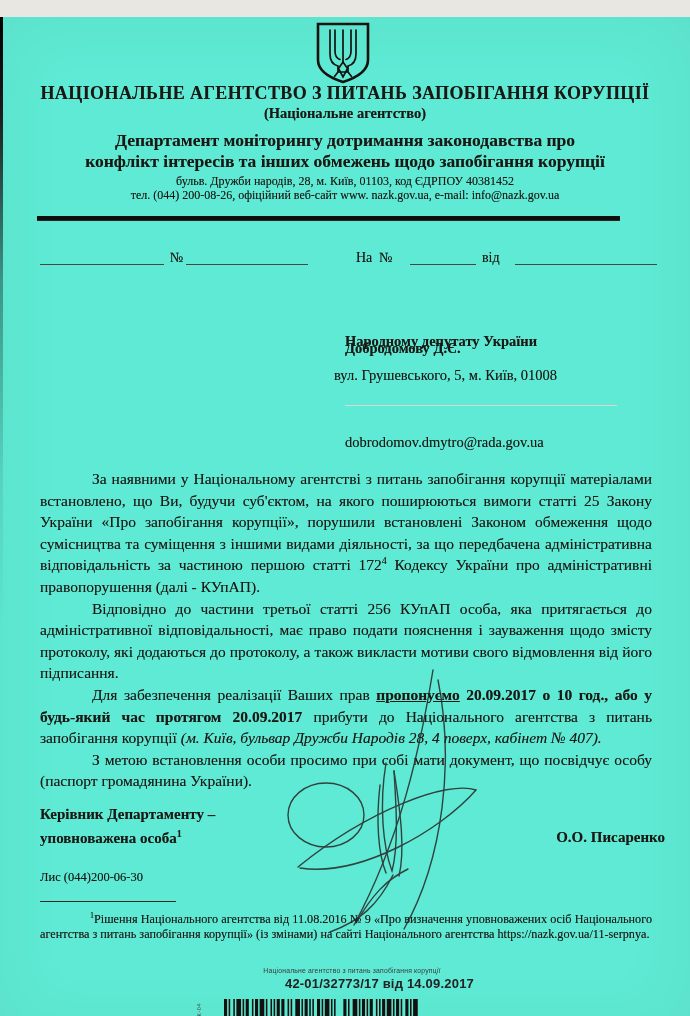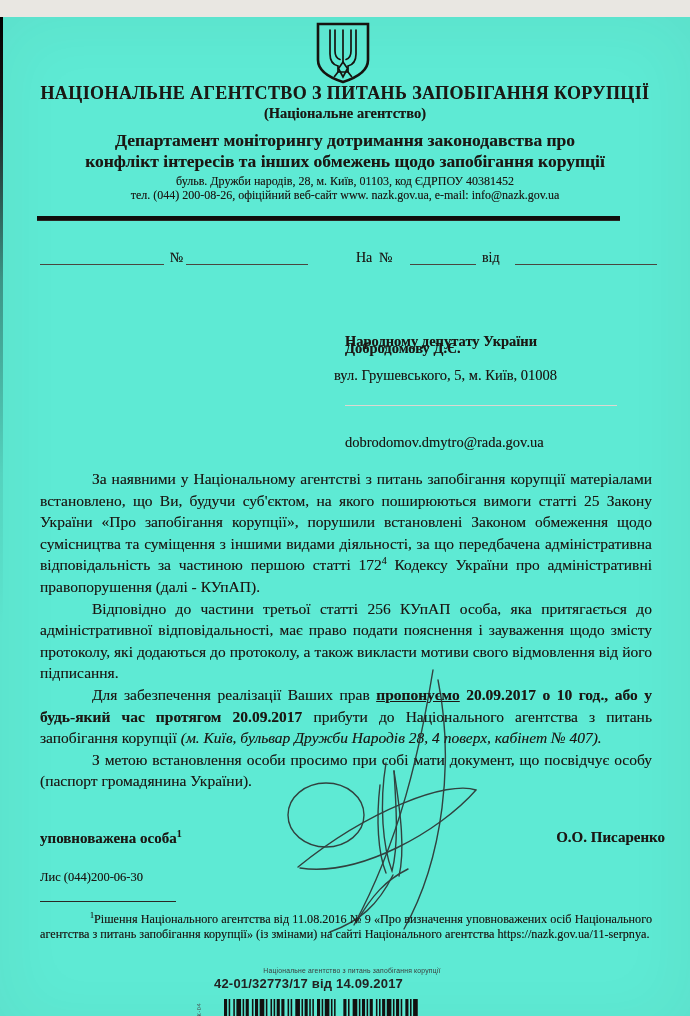--- a/index.html
+++ b/index.html
@@ -49,21 +49,21 @@
   .sig-name{left:505px;top:812px;width:160px;font-size:15px;font-weight:700;text-align:right;}
   .sig-svg{left:268px;top:638px;width:222px;height:292px;}
   .executor{left:40px;top:853px;font-size:12.5px;}
   
   .fn-rule{left:40px;top:884px;width:136px;height:0;border-top:1.5px solid #2a2824;}
   .fn{left:40px;top:891px;width:612px;font-size:12.2px;line-height:15px;text-align:justify;}
   .fn .indent{display:inline-block;width:50px;}
   .fn sup{font-size:8px;}
   
   .stamp-org{left:222px;top:950px;width:260px;font-family:"Liberation Sans","DejaVu Sans",sans-serif;font-size:6.8px;color:#3a3a3a;text-align:center;letter-spacing:.2px;}
-  .stamp-num{left:214px;top:959px;width:260px;font-family:"Liberation Sans","DejaVu Sans",sans-serif;font-size:13px;font-weight:700;color:#222;text-align:left;letter-spacing:.2px;}
+  .stamp-num{left:214px;top:959px;width:260px;font-family:"Liberation Sans","DejaVu Sans",sans-serif;font-size:13px;font-weight:700;color:#222;text-align:right;letter-spacing:.2px;}
   .barcode{left:224px;top:982px;width:256px;height:28px;}
   .side-code{left:196px;top:1012px;transform:rotate(-90deg);transform-origin:0 0;font-family:"Liberation Sans","DejaVu Sans",sans-serif;font-size:5.5px;color:#444;letter-spacing:.6px;white-space:nowrap;}
   .pre{white-space:pre;}
 </style>
 </head>
 <body>
 
 <div class="page">
 
   <div class="abs scan-edge"></div>
@@ -116,20 +116,21 @@
       <path d="M118 108 C111 150 115 192 124 216 C131 190 128 148 126 116"></path>
       <path d="M126 116 C133 160 137 196 131 221"></path>
       <path d="M112 130 C108 165 110 198 118 218"></path>
       <ellipse cx="58" cy="160" rx="38" ry="32"></ellipse>
       <path d="M30 212 C100 155 180 125 208 135 C172 176 92 222 32 213"></path>
       <path d="M125 220 C110 250 92 266 62 277"></path>
       <path d="M88 268 C104 240 118 225 140 214"></path>
     </g>
   </svg>
 
+  <div class="abs txt sig-pos1">Керівник Департаменту –</div>
   <div class="abs txt sig-pos2"><span>уповноважена особа</span><sup>1</sup></div>
   <div class="abs txt sig-name">О.О. Писаренко</div>
 
   <div class="abs txt executor">Лис (044)200-06-30</div>
 
   <div class="abs fn-rule"></div>
   <div class="abs txt fn"><span class="indent"></span><sup>1</sup><span>Рішення Національного агентства від 11.08.2016 № 9 «Про визначення уповноважених осіб Національного агентства з питань запобігання корупції» (із змінами) на сайті Національного агентства https://nazk.gov.ua/11-serpnya.</span></div>
 
   <div class="abs stamp-org">Національне агентство з питань запобігання корупції</div>
   <div class="abs stamp-num">42-01/32773/17 від 14.09.2017</div>

